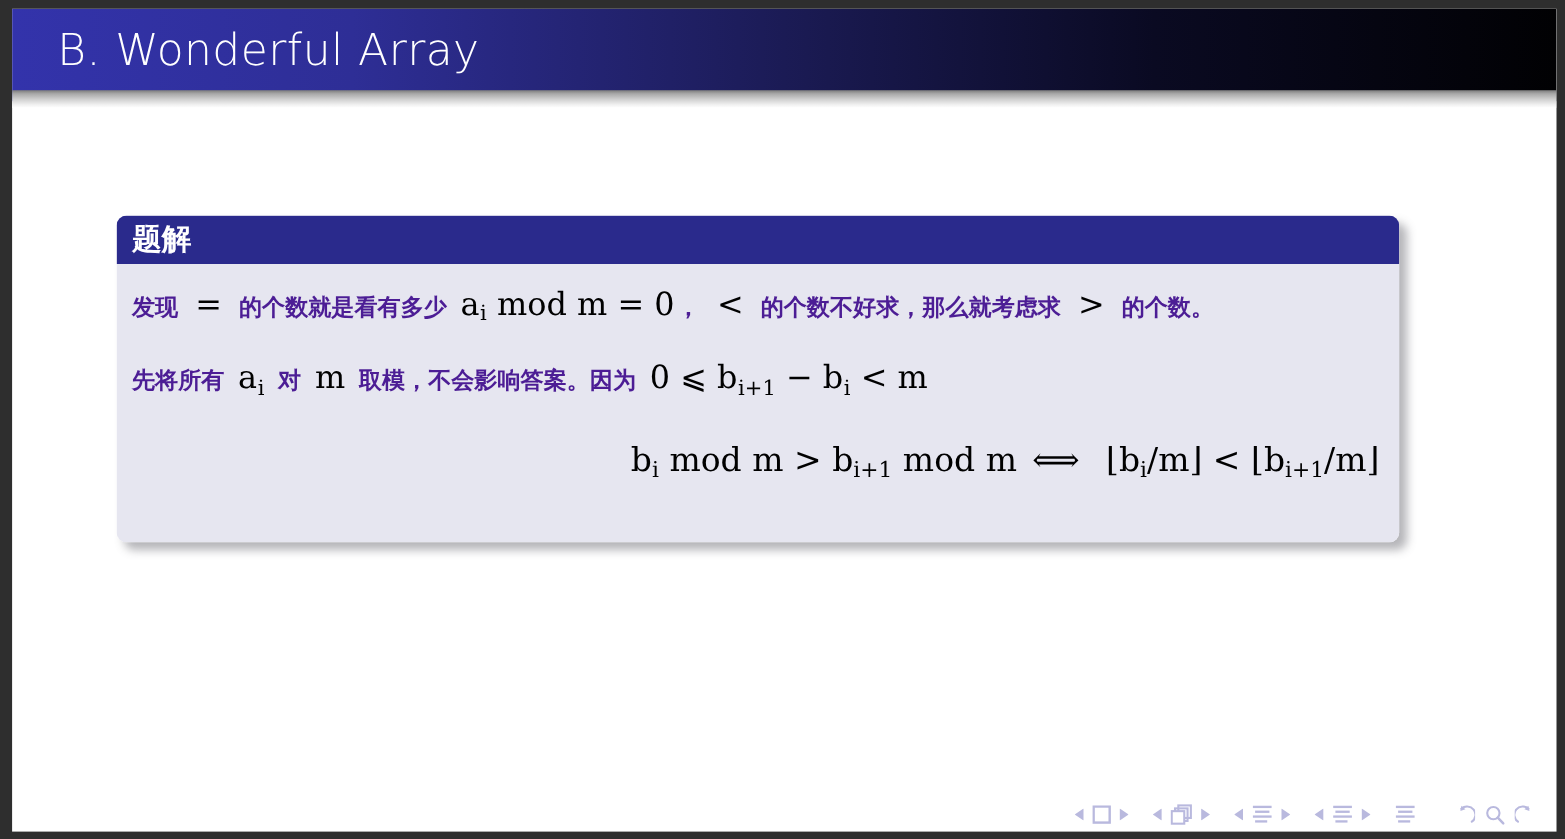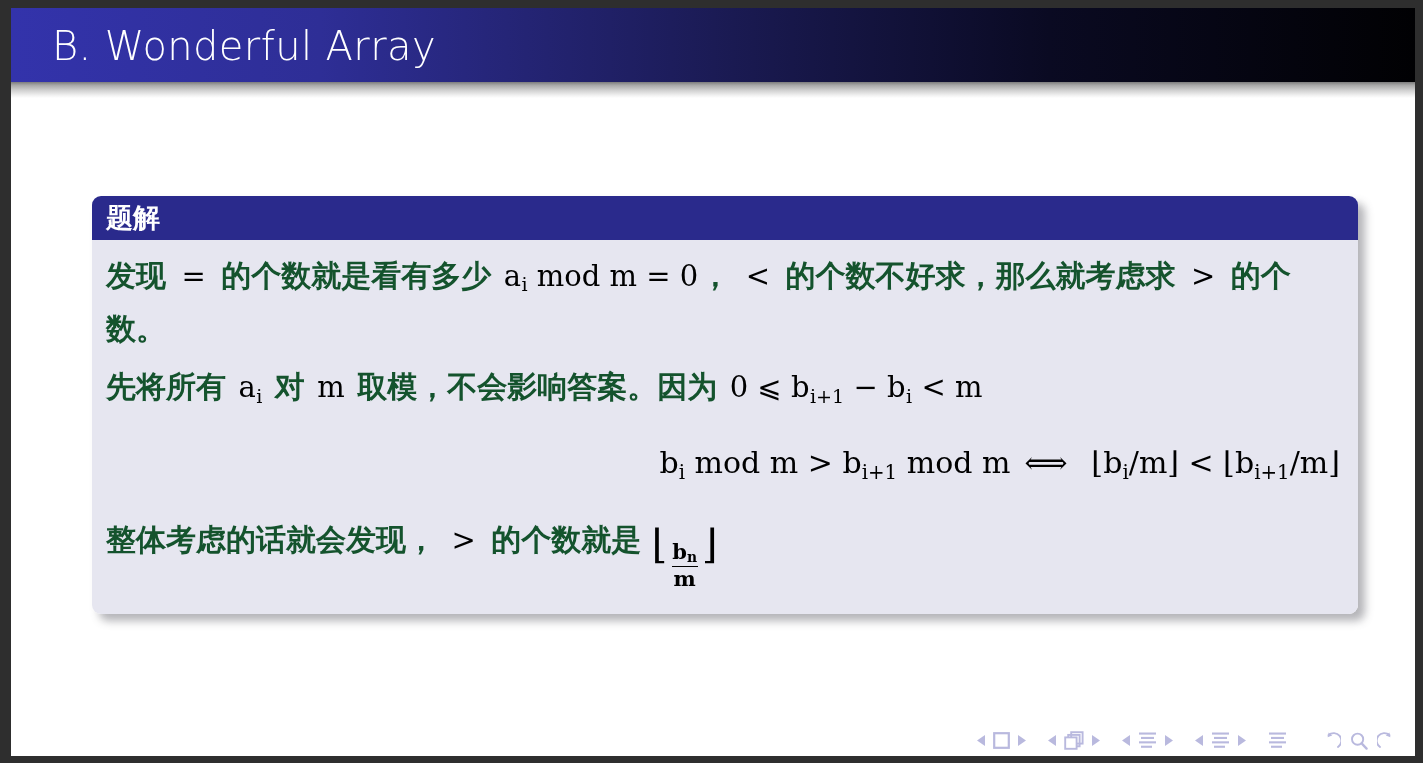--- a/index.html
+++ b/index.html
@@ -57,23 +57,23 @@
     left: 0;
     top: 74px;
     width: 100%;
     height: 16px;
     background: linear-gradient(to bottom, #7c7c7c 0%, #a8a8a8 20%, #d0d0d0 52%, #f0f0f0 82%, #ffffff 100%);
   }
 
   
   #block-wrap {
     position: absolute;
-    left: 81px;
+    left: 95px;
     top: 188px;
-    width: 1266px;
+    width: 1166px;
   }
   #block {
     position: relative;
     border-radius: 9px;
     overflow: hidden;
     box-shadow: 7px 7px 9px rgba(90,90,100,0.45);
   }
   #block-title {
     background: #2a2a8c;
     color: #ffffff;
@@ -86,22 +86,22 @@
   #block-body {
     background: #e6e6f0;
     padding: 14px 18px 20px 14px;
     color: #000000;
   }
 
   
   .cjk {
     font-family: "DejaVu Sans", sans-serif;
     font-weight: bold;
-    font-size: 30px;
-    color: #14532d;
+    font-size: 21px;
+    color: #4c1d95;
   }
   .para {
     font-family: "DejaVu Sans", sans-serif;
     font-weight: bold;
     font-size: 30px;
     line-height: 44px;
     color: #000;
     margin: 0 0 14px 0;
     text-align: left;
   }
@@ -218,29 +218,20 @@
             <span class="cjk">对</span>
             <span class="m">m</span>
             <span class="cjk">取模，不会影响答案。因为</span>
             <span class="m"><span>0</span> <span>⩽</span> <span>b</span><span class="sub">i+1</span> <span>−</span> <span>b</span><span class="sub">i</span> <span>&lt;</span> <span>m</span></span>
           </p>
 
           <div id="display-eq">
             <span><span>b</span><span class="sub">i</span>&nbsp;<span>mod</span>&nbsp;<span>m</span> <span>&gt;</span> <span>b</span><span class="sub">i+1</span>&nbsp;<span>mod</span>&nbsp;<span>m</span></span><span class="iff">⟺</span><span class="gap"></span><span><span>⌊</span><span>b</span><span class="sub">i</span><span>/</span><span>m</span><span>⌋</span> <span>&lt;</span> <span>⌊</span><span>b</span><span class="sub">i+1</span><span>/</span><span>m</span><span>⌋</span></span>
           </div>
 
-          <p class="para last">
-            <span class="cjk">整体考虑的话就会发现，</span>
-            <span class="m op">&gt;</span>
-            <span class="cjk">的个数就是</span>
-            <span class="floor-big">⌊</span><span class="frac">
-                <span class="num"><span>b</span><span class="sub">n</span></span>
-                <span class="den">m</span>
-              </span><span class="floor-big">⌋</span>
-          </p>
 
         </div>
       </div>
     </div>
 
     <div id="navbar">
 
       <div class="navgroup">
         <svg width="9" height="11" viewBox="0 0 9 11">
             <polygon points="8,0 8,11 0,5.5" fill="#b9b9de"></polygon>

